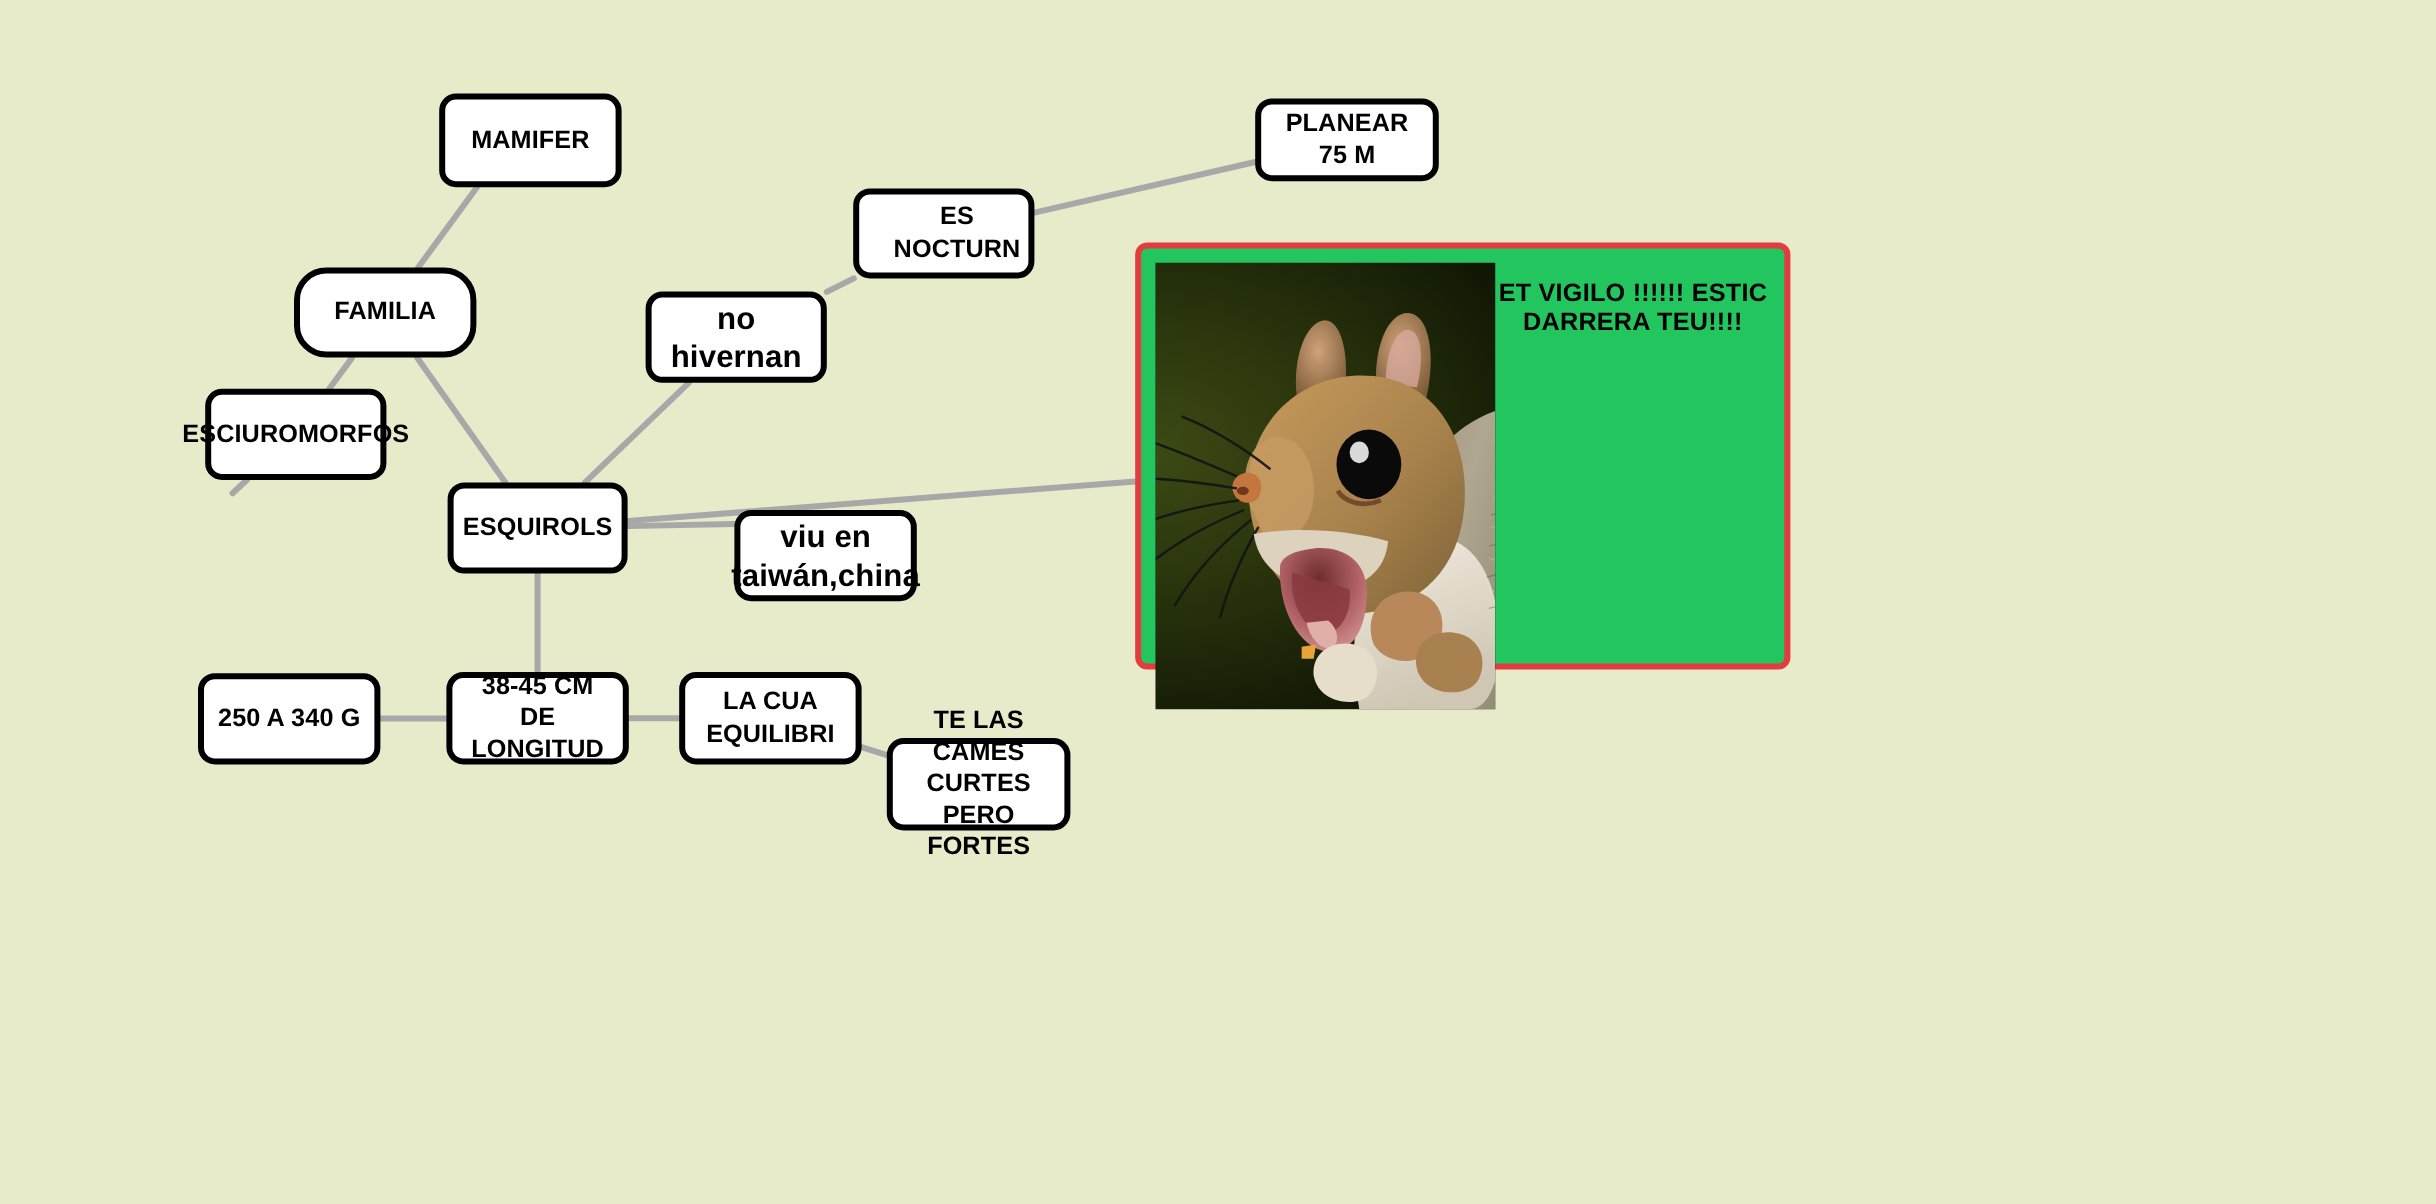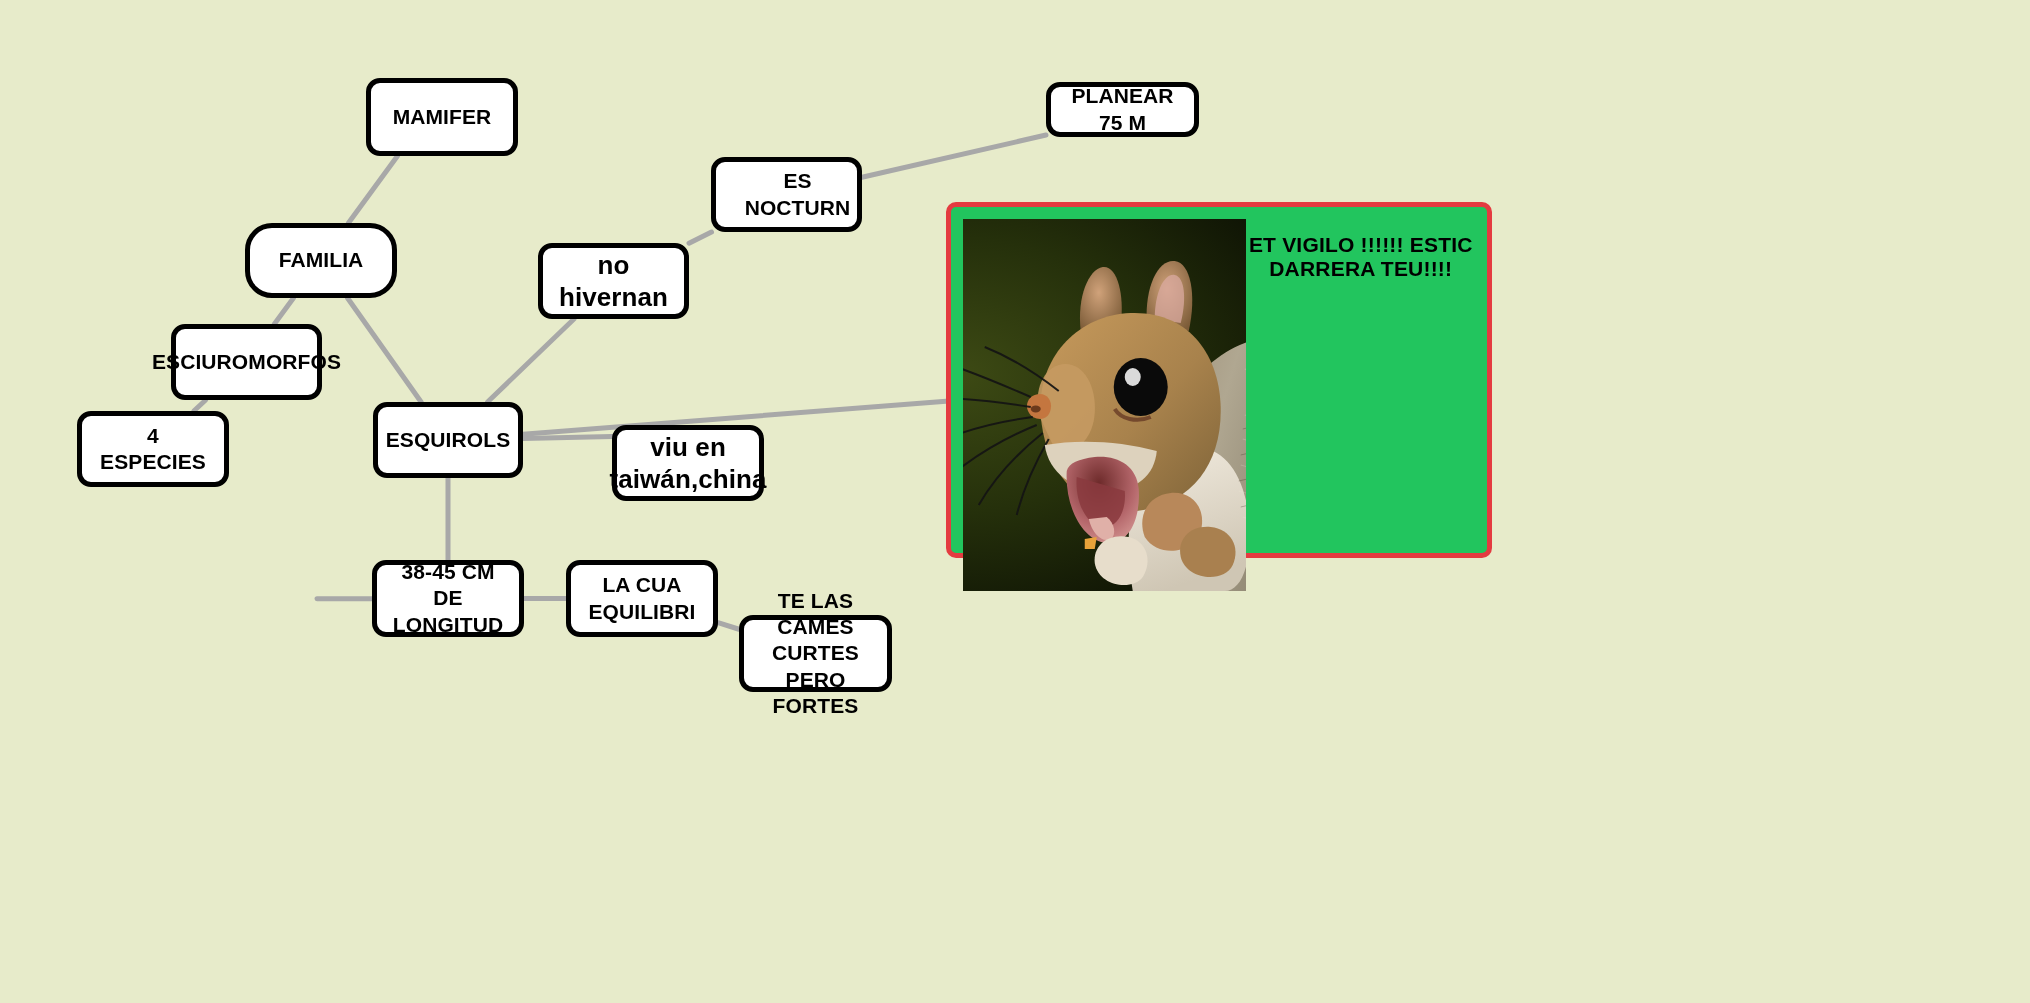--- a/index.html
+++ b/index.html
@@ -215,38 +215,38 @@
 
 <div class="node" style="left: 350px; top: 78px; width: 152px; height: 78px; margin-left: 16px;">
       <span>MAMIFER</span>
     </div>
     <div class="node" style="left: 245px; top: 223px; width: 152px; height: 75px; border-radius: 27px;">
       <span>FAMILIA</span>
     </div>
     <div class="node" style="left: 171px; top: 324px; width: 151px; height: 76px;">
       <span>ESCIUROMORFOS</span>
     </div>
-    <div class="node" style="left: 77px; top: 411px; width: 152px; height: 76px;">
-      <span>4 ESPECIES</span>
-    </div>
     <div class="node" style="left: 373px; top: 402px; width: 150px; height: 76px;">
       <span>ESQUIROLS</span>
     </div>
     <div class="node lower" style="left: 538px; top: 243px; width: 151px; height: 76px;">
       <span>no hivernan</span>
     </div>
     <div class="node" style="left: 711px; top: 157px; width: 151px; height: 75px; padding-left: 32px;">
       <span>ES NOCTURN</span>
     </div>
-    <div class="node" style="left: 1046px; top: 82px; width: 153px; height: 55px;">
+    <div class="node" style="left: 1046px; top: 82px; width: 153px; height: 69px;">
       <span>PLANEAR 75 M</span>
     </div>
     <div class="node lower" style="left: 612px; top: 397px; width: 152px; height: 76px; margin-top: 28px;">
       <span>viu en taiwán,china</span>
     </div>
+    <div class="node" style="left: 165px; top: 561px; width: 152px; height: 76px;">
+      <span>250 A 340 G</span>
+    </div>
     <div class="node" style="left: 372px; top: 560px; width: 152px; height: 77px;">
       <span>38-45 CM DE LONGITUD</span>
     </div>
     <div class="node" style="left: 566px; top: 560px; width: 152px; height: 77px;">
       <span>LA CUA EQUILIBRI</span>
     </div>
     <div class="node" style="left: 739px; top: 615px; width: 153px; height: 77px;">
       <span>TE LAS CAMES CURTES PERO FORTES</span>
     </div>
   </div>

